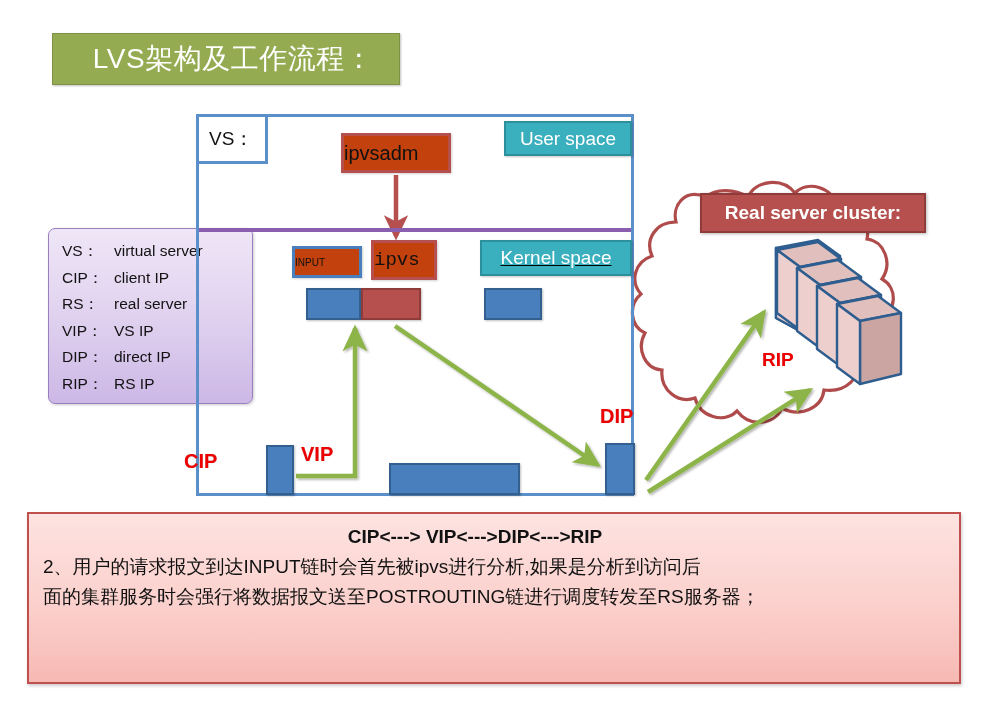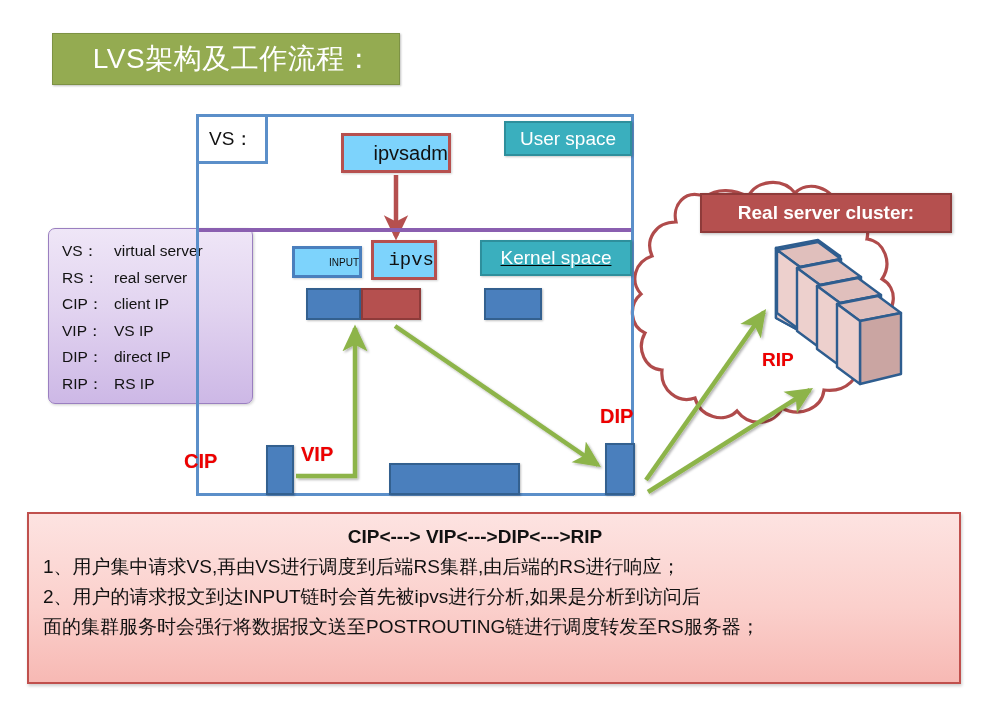--- a/index.html
+++ b/index.html
@@ -67,22 +67,22 @@
     box-sizing:border-box;display:flex;align-items:center;
     justify-content:center;
     box-shadow:1px 1px 2px rgba(0,0,0,.22);
   }
   .teal-box span{color:#ffffff;font-size:19px;white-space:nowrap;}
   #user-space-box{left:504px;top:121px;width:128px;height:35px;}
   #kernel-space-box{left:480px;top:240px;width:152px;height:36px;text-decoration:underline;}
 
   
   .wbox{
-    background:#7dd3fc;box-sizing:border-box;
-    display:flex;align-items:center;justify-content:flex-end;
+    background:#c2410c;box-sizing:border-box;
+    display:flex;align-items:center;justify-content:flex-start;
     box-shadow:1px 1px 2px rgba(0,0,0,.18);
   }
   .wbox span{color:#111;white-space:nowrap;}
   #ipvsadm-box{left:341px;top:133px;width:110px;height:40px;border:3px solid #b6504f;}
   #ipvsadm-box span{font-size:20px;}
   #input-box{left:292px;top:246px;width:70px;height:32px;border:3px solid #4a7fbd;}
   #input-box span{font-size:10px;}
   #ipvs-box{left:371px;top:240px;width:66px;height:40px;border:3px solid #b6504f;font-family:Liberation Mono, monospace;}
   #ipvs-box span{font-size:19px;}
 
@@ -107,21 +107,21 @@
     color:#ee0000;font-size:20px;font-weight:bold;white-space:nowrap;
     text-shadow:0 0 1px rgba(0,0,0,.25);
   }
   #cip-label{left:184px;top:450px;}
   #vip-label{left:301px;top:443px;}
   #dip-label{left:600px;top:405px;}
   #rip-label{left:762px;top:349px;font-size:19px;}
 
   
   #rsc-box{
-    left:700px;top:193px;width:252px;height:40px;
+    left:700px;top:193px;width:226px;height:40px;
     background:#b5504f;border:2px solid #8e3b3a;box-sizing:border-box;
     display:flex;align-items:center;justify-content:center;
     box-shadow:1px 1px 3px rgba(0,0,0,.28);
   }
   #rsc-text{color:#ffffff;font-size:19px;font-weight:bold;white-space:nowrap;}
 
   
   #process-box{
     left:27px;top:512px;width:934px;height:172px;
     background:linear-gradient(180deg,#fde3e1 0%,#fbd0cc 55%,#f7b9b4 100%);
@@ -234,26 +234,26 @@
 
   <line x1="648" y1="492" x2="810" y2="390" stroke="#8db44a" stroke-width="4.5" marker-end="url(#greenArrow)" filter="url(#softshadow)"></line>
 </svg>
 
 <div class="abs" id="legend-box">
   <div class="legend-row">
     <span class="legend-key">VS：</span>
     <span class="legend-val">virtual server</span>
   </div>
   <div class="legend-row">
+    <span class="legend-key">CIP：</span>
+    <span class="legend-val">client IP</span>
+  </div>
+  <div class="legend-row">
     <span class="legend-key">RS：</span>
     <span class="legend-val">real server</span>
-  </div>
-  <div class="legend-row">
-    <span class="legend-key">CIP：</span>
-    <span class="legend-val">client IP</span>
   </div>
   <div class="legend-row">
     <span class="legend-key">VIP：</span>
     <span class="legend-val">VS IP</span>
   </div>
   <div class="legend-row">
     <span class="legend-key">DIP：</span>
     <span class="legend-val">direct IP</span>
   </div>
   <div class="legend-row">
@@ -296,16 +296,15 @@
 <div class="abs red-label" id="vip-label">VIP</div>
 <div class="abs red-label" id="dip-label">DIP</div>
 <div class="abs red-label" id="rip-label">RIP</div>
 
 <div class="abs" id="rsc-box">
   <span id="rsc-text">Real server cluster:</span>
 </div>
 
 <div class="abs" id="process-box">
   <div id="process-flow">CIP&lt;---&gt; VIP&lt;---&gt;DIP&lt;---&gt;RIP</div>
-  <div class="process-line">1、用户集中请求VS,再由VS进行调度到后端RS集群,由后端的RS进行响应；</div>
   <div class="process-line">2、用户的请求报文到达INPUT链时会首先被ipvs进行分析,如果是分析到访问后</div>
   <div class="process-line">面的集群服务时会强行将数据报文送至POSTROUTING链进行调度转发至RS服务器；</div>
 </div>
 
 </body></html>

